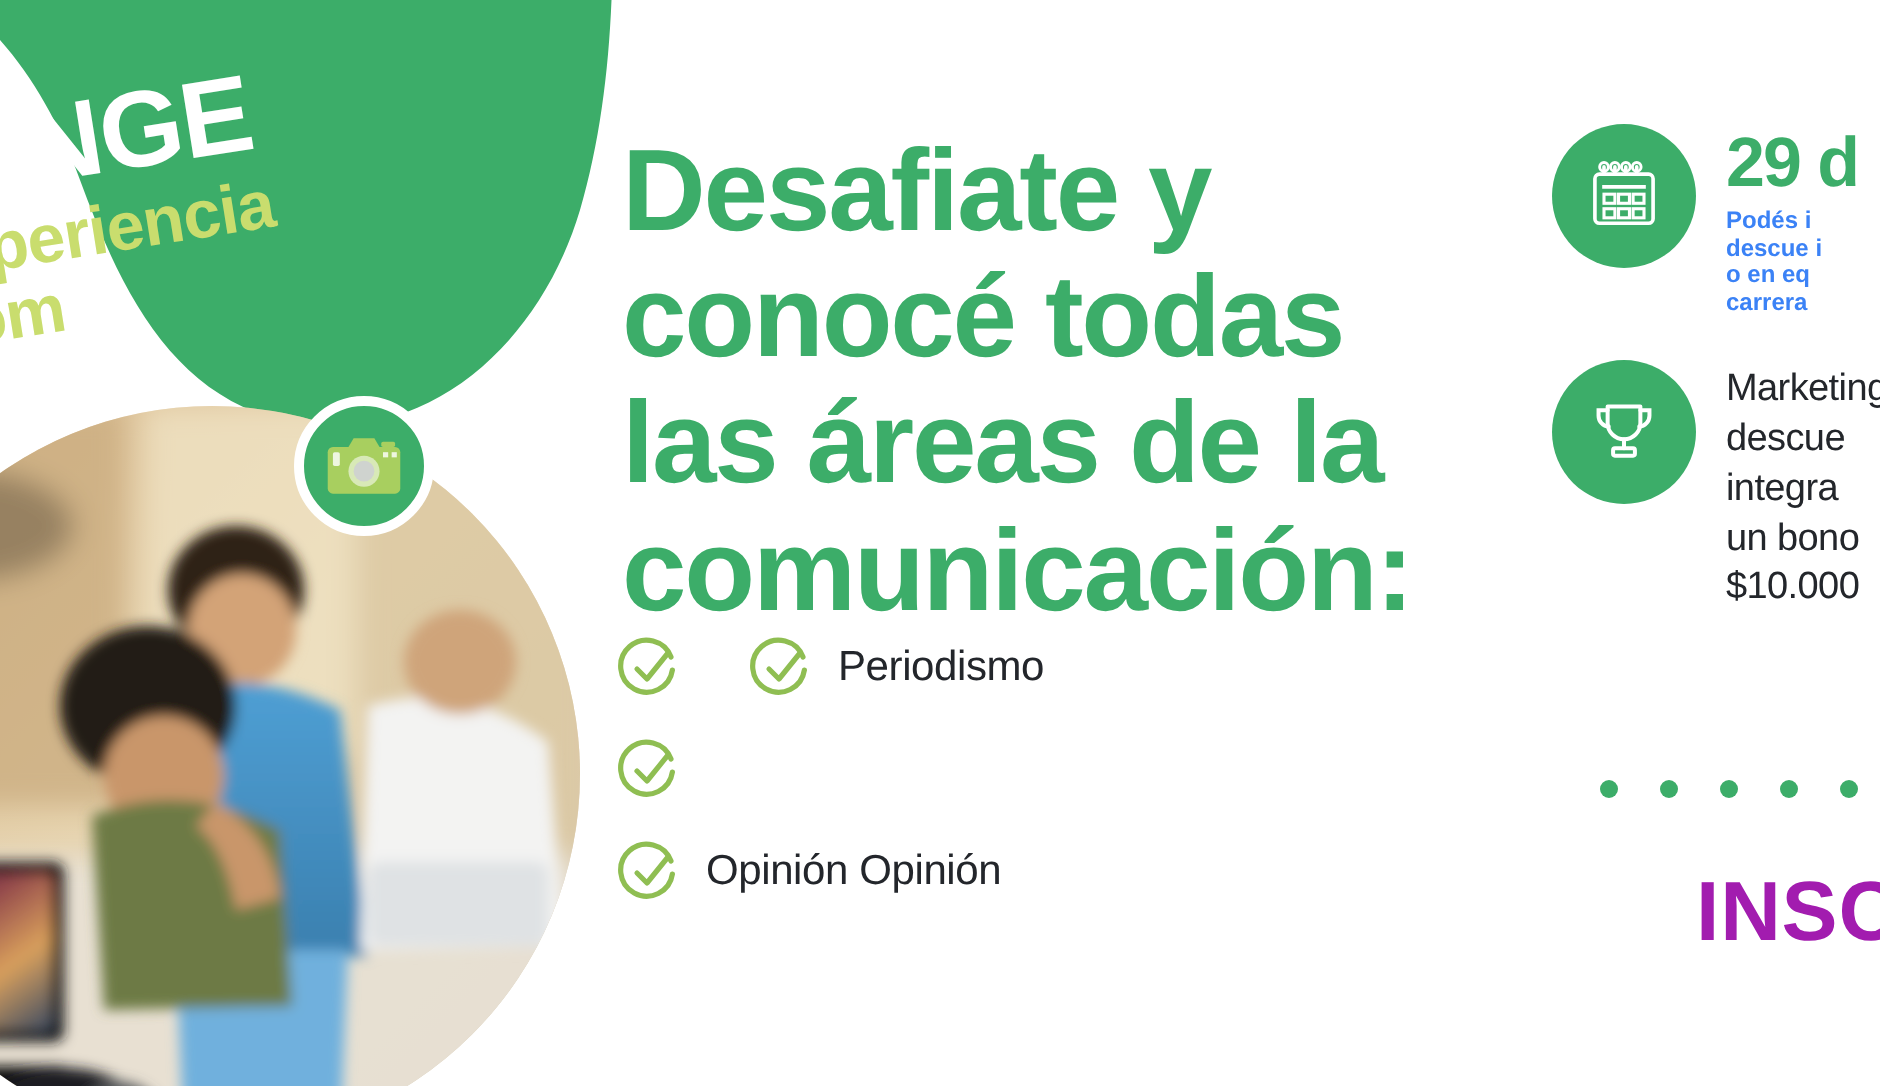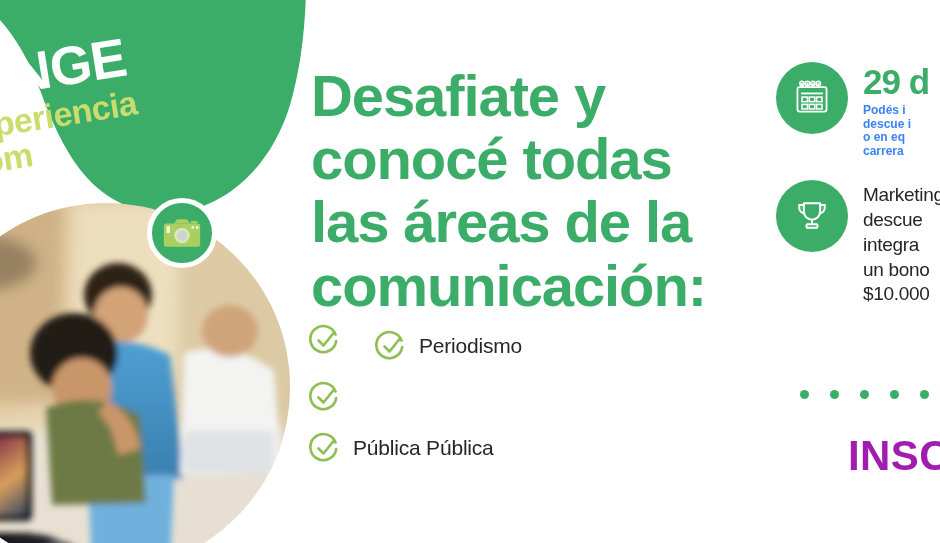--- a/index.html
+++ b/index.html
@@ -58,21 +58,21 @@
 
   
   .headline {
     position:absolute; left:311px; top:64px; width:420px;
     font-size:58px; font-weight:700; line-height:1.09;
     color:#3cad69; letter-spacing:-1.1px;
   }
   .checklist { position:absolute; left:309px; top:318px; width:470px; }
   .chk-row { display:flex; align-items:center; margin-bottom:19px; }
   .chk-item { display:flex; align-items:center; }
-  .chk-item + .chk-item { margin-left:34px;margin-top:12px; }
+  .chk-item + .chk-item { margin-left:34px; }
   .chk-icon { width:32px; height:32px; flex:0 0 32px; }
   .chk-icon svg { display:block; width:32px; height:32px; }
   .chk-label {
     font-size:21px; color:#23262b; margin-left:12px;
     letter-spacing:-0.2px; white-space:nowrap;
   }
 
   
   .right-col { position:absolute; left:776px; top:62px; width:300px; }
   .info-block { display:flex; align-items:flex-start; margin-bottom:22px; }
@@ -235,21 +235,21 @@
       </div>
     </div>
     <div class="chk-row">
       <div class="chk-item">
         <span class="chk-icon">
           <svg viewBox="0 0 32 32" aria-hidden="true">
             <path d="M26.5 10.5 A13 13 0 1 0 27.2 17" fill="none" stroke="#8fbe52" stroke-width="2.6" stroke-linecap="round"></path>
             <path d="M9.5 16.5 L14.5 21.5 L25 8.5" fill="none" stroke="#8fbe52" stroke-width="2.6" stroke-linecap="round" stroke-linejoin="round"></path>
           </svg>
         </span>
-        <span class="chk-label">Pública Pública</span>
+        <span class="chk-label">Opinión Opinión</span>
       </div>
     </div>
   </div>
 
   <div class="right-col">
 
     <div class="info-block">
       <div class="round-icon">
         <svg viewBox="0 0 44 44" width="40" height="40" aria-hidden="true">
           <rect x="6" y="10" width="32" height="27" rx="2.5" fill="none" stroke="#ffffff" stroke-width="2"></rect>

